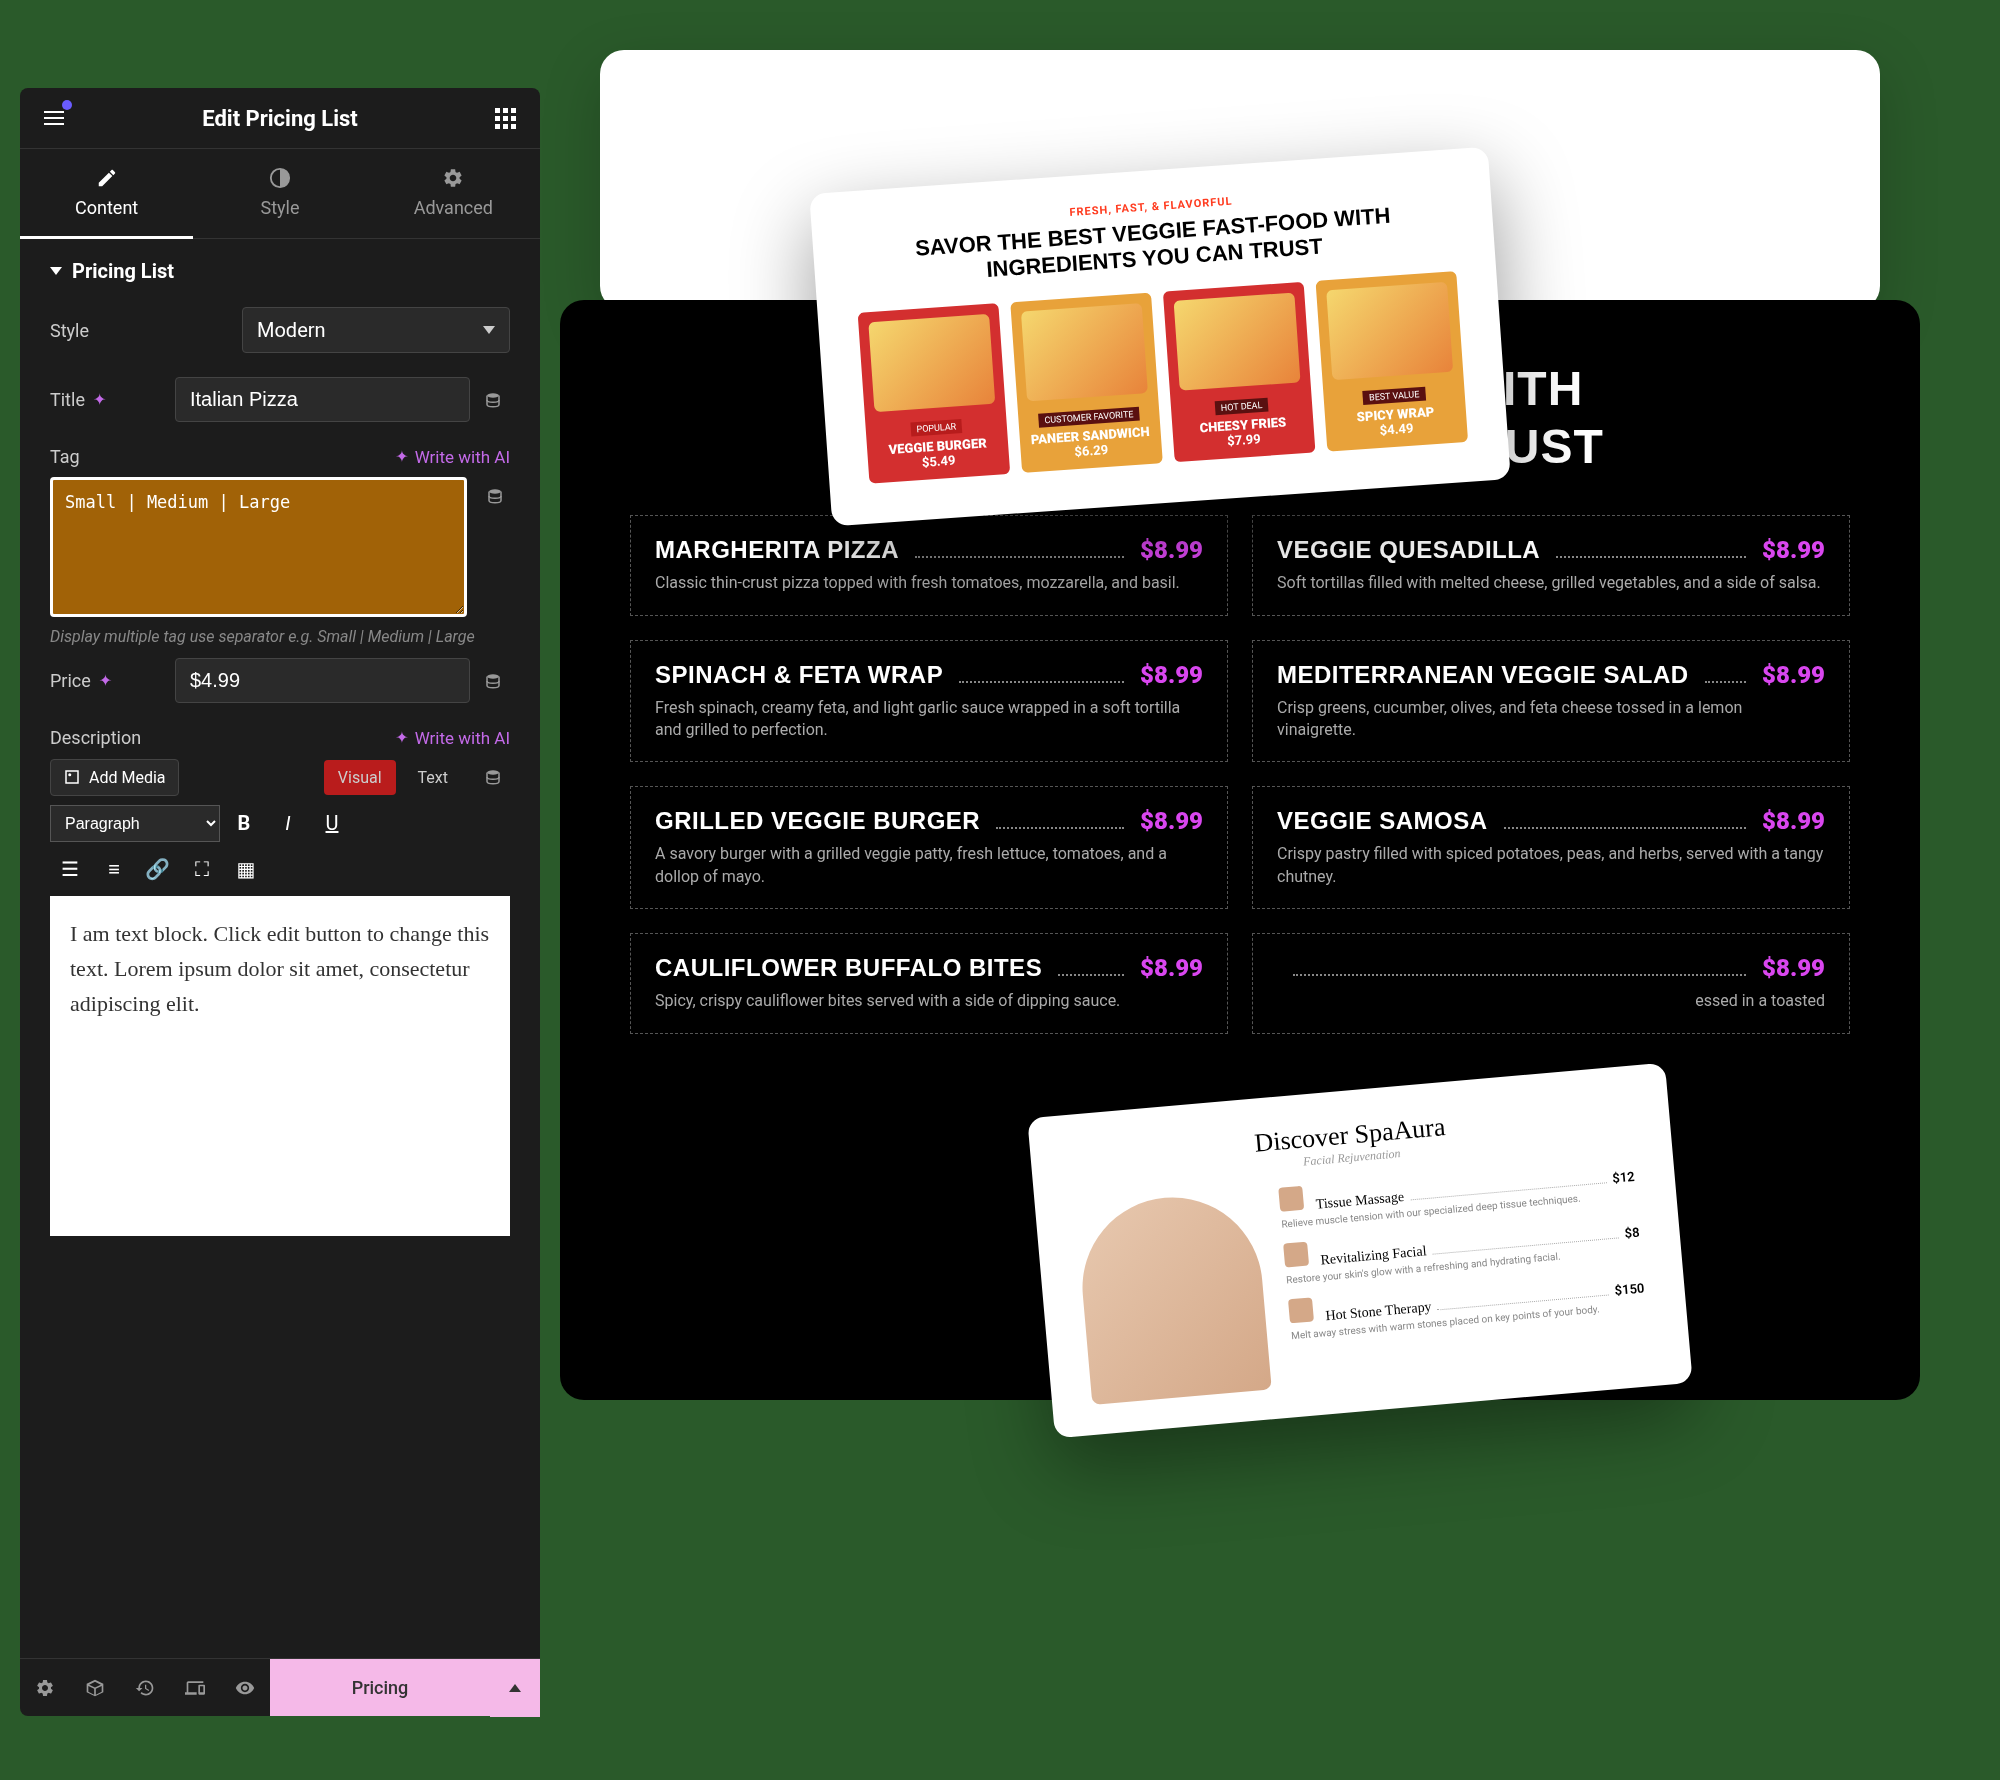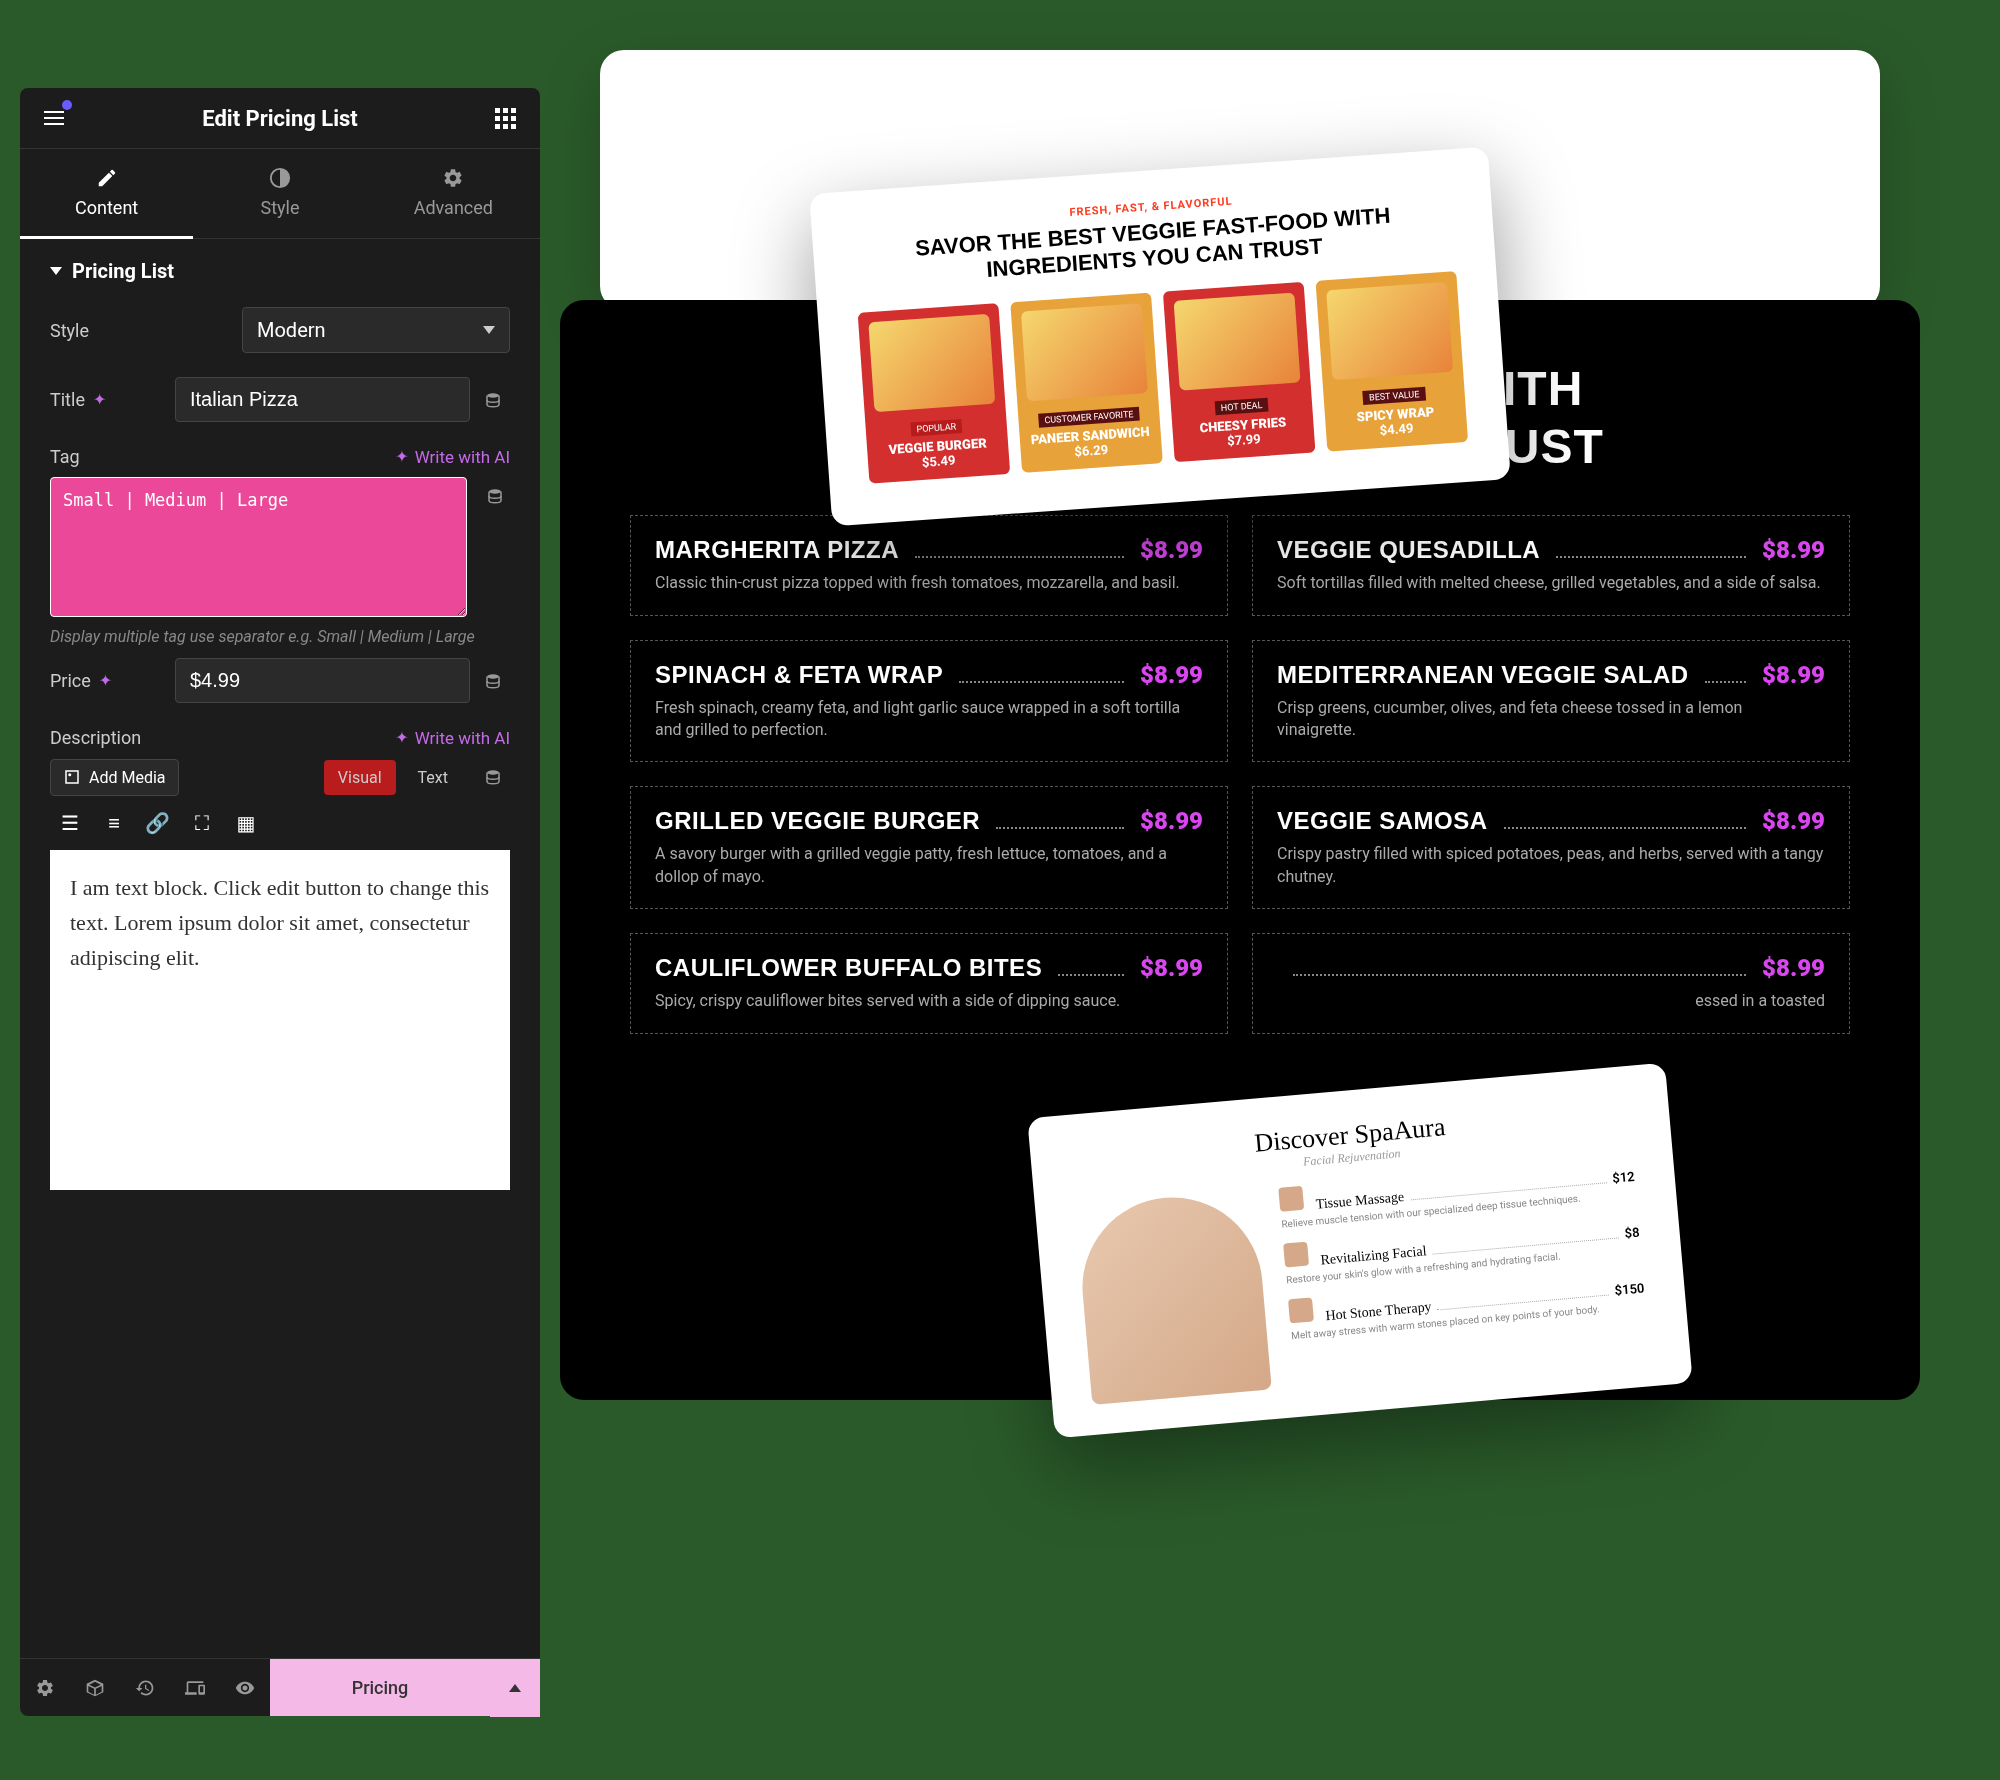--- a/index.html
+++ b/index.html
@@ -28,21 +28,21 @@
 .field-label { width: 180px; font-size: 18px; color: #ccc; display: flex; align-items: center; gap: 8px; }
 .ai-sparkle { color: #c36ae8; font-size: 16px; }
 .field-input { flex: 1; display: flex; align-items: center; }
 .select-box, .text-input { background: #2a2a2a; border: 1px solid #444; border-radius: 4px; padding: 10px 14px; color: #fff; font-size: 20px; flex: 1; }
 .select-box { display: flex; justify-content: space-between; align-items: center; cursor: pointer; }
 .db-icon { width: 34px; height: 38px; display: flex; align-items: center; justify-content: center; margin-left: 6px; }
 .db-svg { width: 18px; height: 18px; }
 
 .ai-link { color: #c36ae8; font-size: 17px; cursor: pointer; display: flex; align-items: center; gap: 6px; }
 .field-header { display: flex; justify-content: space-between; align-items: center; margin-bottom: 10px; }
-.textarea { width: 100%; background: #ec4899; border: 1px solid #ffffff; border-radius: 4px; padding: 12px; color: #fff; font-size: 17px; height: 140px; resize: vertical; }
+.textarea { width: 100%; background: #a16207; border: 3px solid #ffffff; border-radius: 4px; padding: 12px; color: #fff; font-size: 17px; height: 140px; resize: vertical; }
 .hint { font-style: italic; color: #888; font-size: 16px; margin-top: 10px; margin-bottom: 12px; }
 
 .desc-toolbar { display: flex; align-items: center; gap: 8px; margin-bottom: 8px; }
 .add-media-btn { background: #2a2a2a; border: 1px solid #444; padding: 8px 12px; border-radius: 4px; color: #fff; font-size: 16px; display: flex; align-items: center; gap: 8px; cursor: pointer; }
 .tab-btn { padding: 8px 14px; font-size: 16px; color: #ccc; cursor: pointer; }
 .tab-btn.active { background: #b91c1c; border-radius: 4px; }
 .format-bar { display: flex; align-items: center; gap: 4px; margin-bottom: 8px; }
 .format-select { background: #2a2a2a; border: 1px solid #555; padding: 8px 10px; color: #fff; font-size: 16px; width: 170px; }
 .fmt-btn { width: 40px; height: 38px; display: flex; align-items: center; justify-content: center; color: #fff; font-size: 20px; cursor: pointer; }
 .richtext { background: #fff; color: #333; padding: 20px; font-size: 22px; line-height: 1.6; font-family: Georgia, serif; min-height: 340px; }
@@ -354,20 +354,32 @@
       <div class="tab-btn">Text</div>
       <div class="db-icon">
           <svg class="db-svg" viewBox="0 0 24 24" fill="#999">
             <ellipse cx="12" cy="6" rx="8" ry="3"></ellipse>
             <path d="M4 6v6c0 1.66 3.58 3 8 3s8-1.34 8-3V6" fill="none" stroke="#999" stroke-width="2"></path>
             <path d="M4 12v6c0 1.66 3.58 3 8 3s8-1.34 8-3v-6" fill="none" stroke="#999" stroke-width="2"></path>
           </svg>
         </div>
     </div>
     <div class="format-bar">
+      <select class="format-select"><option>Paragraph</option></select>
+      <div class="fmt-btn">
+          <b>B</b>
+        </div>
+      <div class="fmt-btn">
+          <i>I</i>
+        </div>
+      <div class="fmt-btn">
+          <u>U</u>
+        </div>
+    </div>
+    <div class="format-bar">
       <div class="fmt-btn">☰</div>
       <div class="fmt-btn">≡</div>
       <div class="fmt-btn">🔗</div>
       <div class="fmt-btn">⛶</div>
       <div class="fmt-btn">▦</div>
     </div>
     <div class="richtext">I am text block. Click edit button to change this text. Lorem ipsum dolor sit amet, consectetur adipiscing elit.</div>
   </div>
 
   <div class="bottom-bar">

